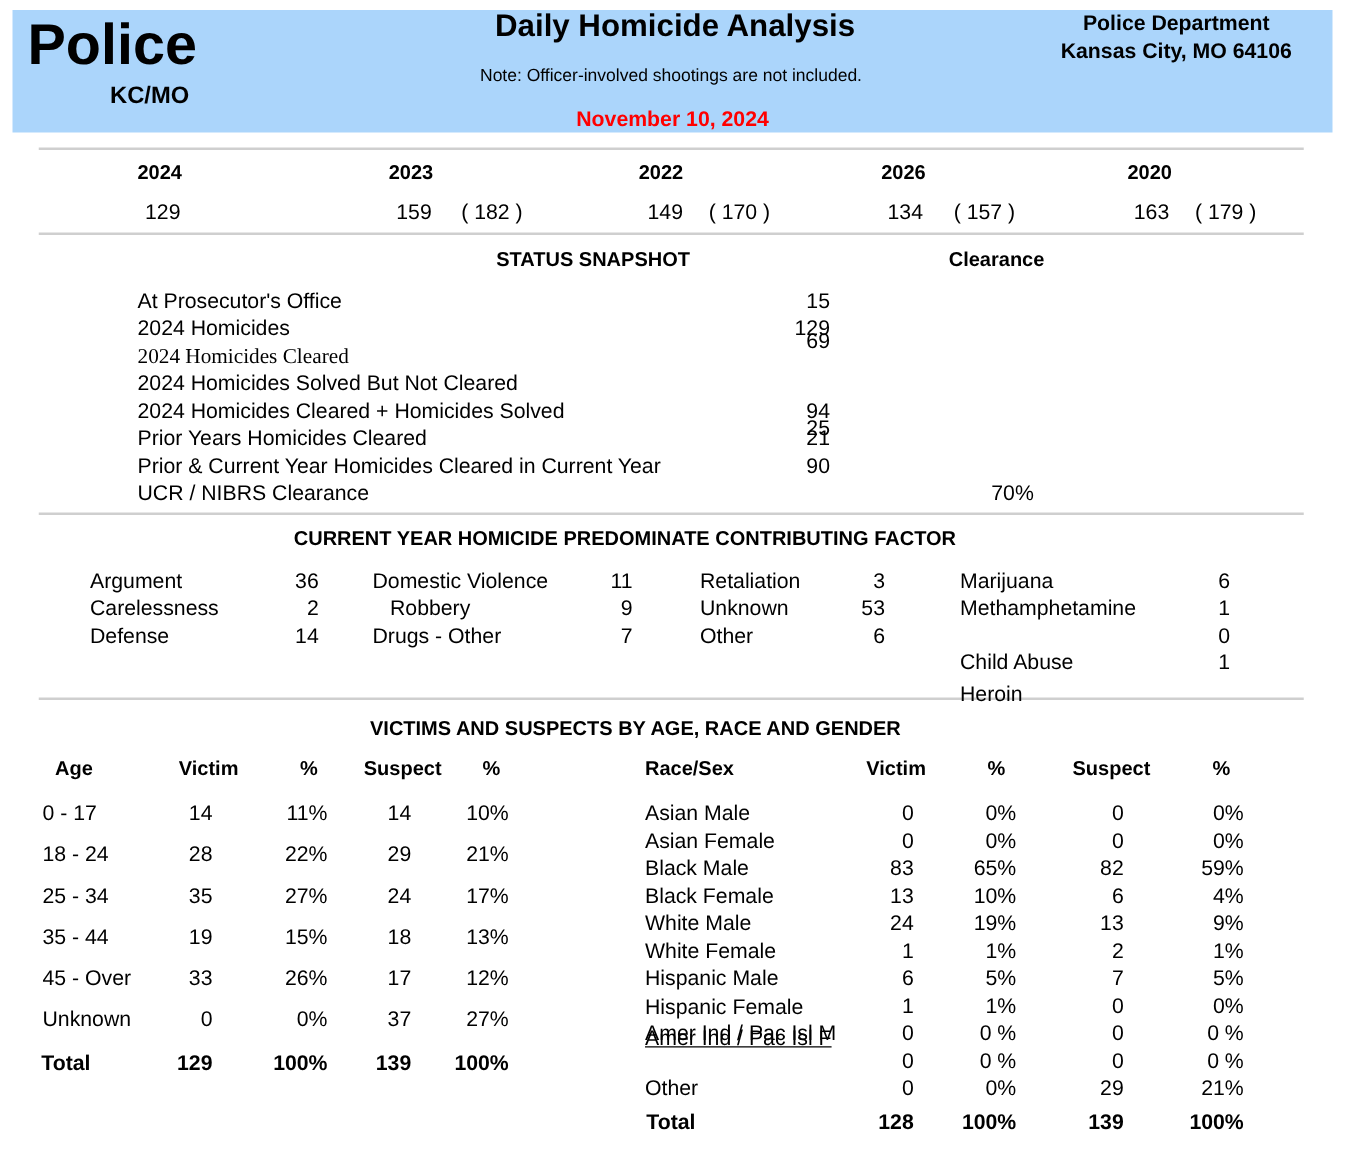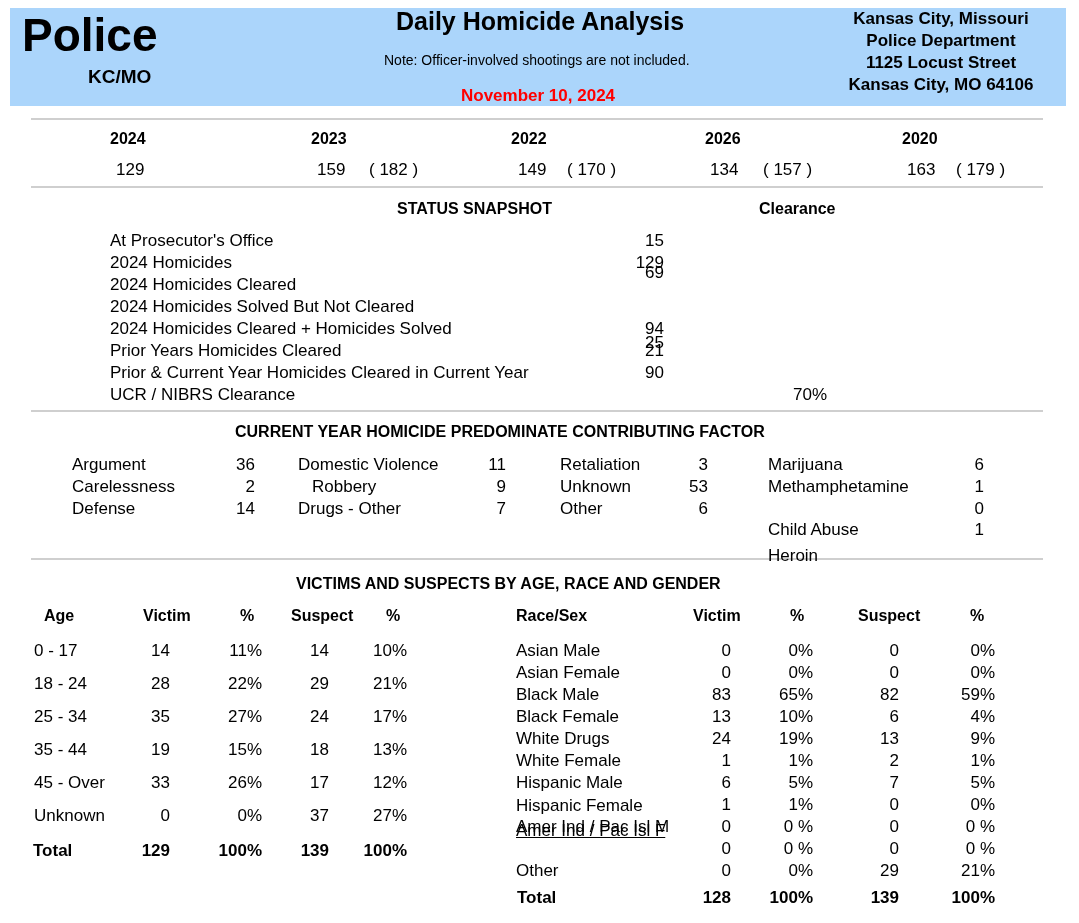--- a/index.html
+++ b/index.html
@@ -24,23 +24,21 @@
 </head>
 <body>
 
 <div class="header"></div>
 <div class="abs police">Police</div>
 <div class="abs kcmo">KC/MO</div>
 <div class="abs title">Daily Homicide Analysis</div>
 <div class="abs note">Note: Officer-involved shootings are not included.</div>
 <div class="abs date">November 10, 2024</div>
 <div class="abs addr">
-  <div>Kansas City, Missouri</div>
   <div>Police Department</div>
-  <div>1125 Locust Street</div>
   <div>Kansas City, MO  64106</div>
 </div>
 
 <div class="hr" style="top:118px;"></div>
 <div class="abs year" style="left:110px;top:130px;">2024</div>
 <div class="abs year" style="left:311px;top:130px;">2023</div>
 <div class="abs year" style="left:511px;top:130px;">2022</div>
 <div class="abs year" style="left:705px;top:130px;">2026</div>
 <div class="abs year" style="left:902px;top:130px;">2020</div>
 
@@ -67,21 +65,21 @@
 <div class="hr" style="top:558px;"></div>
 
 <div class="abs sec" style="left:296px;top:575px;">VICTIMS AND SUSPECTS BY AGE, RACE AND GENDER</div>
 <div id="age-table"></div>
 <div id="race-table"></div>
 
 <div class="abs row" style="left:110px;top:231px;">At Prosecutor's Office</div>
 <div class="abs row r" style="left:610px;width:54px;top:231px;">15</div>
 <div class="abs row" style="left:110px;top:253px;">2024  Homicides</div>
 <div class="abs row r" style="left:610px;width:54px;top:253px;">129</div>
-<div class="abs row" style="left:110px;top:275px;">2024  Homicides Cleared</div>
+<div class="abs row" style="left:110px;top:275px;font-family:Liberation Serif, serif;">2024  Homicides Cleared</div>
 <div class="abs row r" style="left:610px;width:54px;top:263px;">69</div>
 <div class="abs row" style="left:110px;top:297px;">2024  Homicides Solved But Not Cleared</div>
 <div class="abs row r" style="left:610px;width:54px;top:297px;margin-top:36px;">25</div>
 <div class="abs row" style="left:110px;top:319px;">2024  Homicides Cleared + Homicides Solved</div>
 <div class="abs row r" style="left:610px;width:54px;top:319px;">94</div>
 <div class="abs row" style="left:110px;top:341px;">Prior Years Homicides Cleared</div>
 <div class="abs row r" style="left:610px;width:54px;top:341px;">21</div>
 <div class="abs row" style="left:110px;top:363px;">Prior &amp; Current Year Homicides Cleared in Current Year</div>
 <div class="abs row r" style="left:610px;width:54px;top:363px;">90</div>
 <div class="abs row" style="left:72px;top:455px;">Argument</div>
@@ -168,21 +166,21 @@
 <div class="abs row" style="left:516px;top:685px;">Black Male</div>
 <div class="abs row r" style="left:671px;width:60px;top:685px;">83</div>
 <div class="abs row r" style="left:753px;width:60px;top:685px;">65%</div>
 <div class="abs row r" style="left:839px;width:60px;top:685px;">82</div>
 <div class="abs row r" style="left:935px;width:60px;top:685px;">59%</div>
 <div class="abs row" style="left:516px;top:707px;">Black Female</div>
 <div class="abs row r" style="left:671px;width:60px;top:707px;">13</div>
 <div class="abs row r" style="left:753px;width:60px;top:707px;">10%</div>
 <div class="abs row r" style="left:839px;width:60px;top:707px;">6</div>
 <div class="abs row r" style="left:935px;width:60px;top:707px;">4%</div>
-<div class="abs row" style="left:516px;top:729px;">White Drugs</div>
+<div class="abs row" style="left:516px;top:729px;">White Male</div>
 <div class="abs row r" style="left:671px;width:60px;top:729px;">24</div>
 <div class="abs row r" style="left:753px;width:60px;top:729px;">19%</div>
 <div class="abs row r" style="left:839px;width:60px;top:729px;">13</div>
 <div class="abs row r" style="left:935px;width:60px;top:729px;">9%</div>
 <div class="abs row" style="left:516px;top:751px;">White Female</div>
 <div class="abs row r" style="left:671px;width:60px;top:751px;">1</div>
 <div class="abs row r" style="left:753px;width:60px;top:751px;">1%</div>
 <div class="abs row r" style="left:839px;width:60px;top:751px;">2</div>
 <div class="abs row r" style="left:935px;width:60px;top:751px;">1%</div>
 <div class="abs row" style="left:516px;top:773px;">Hispanic Male</div>

